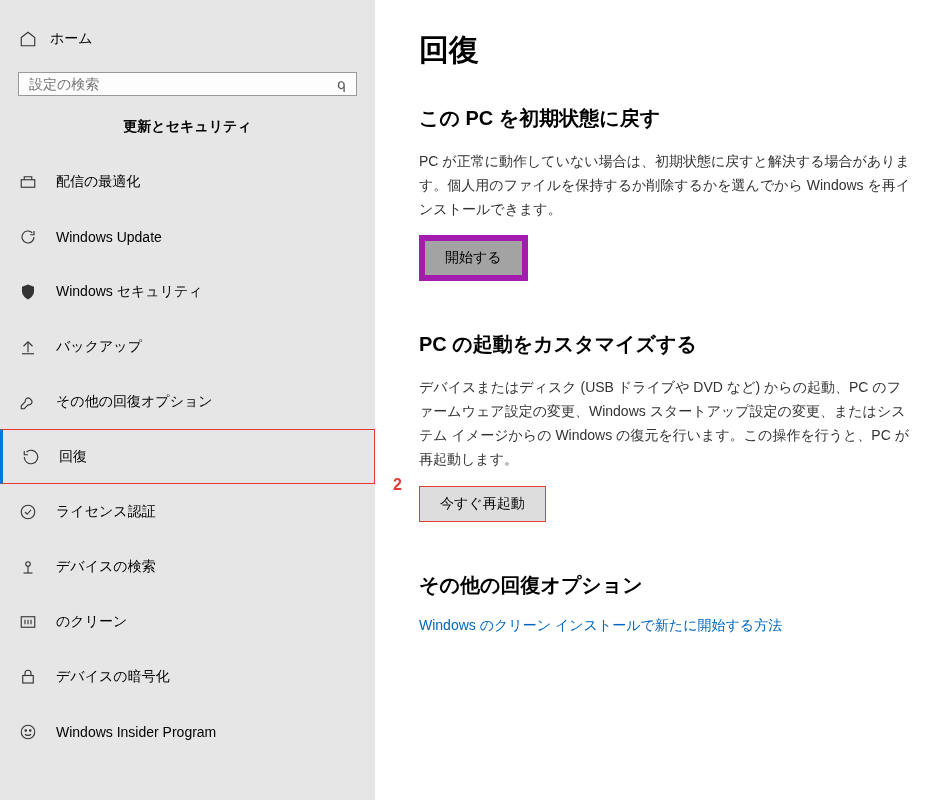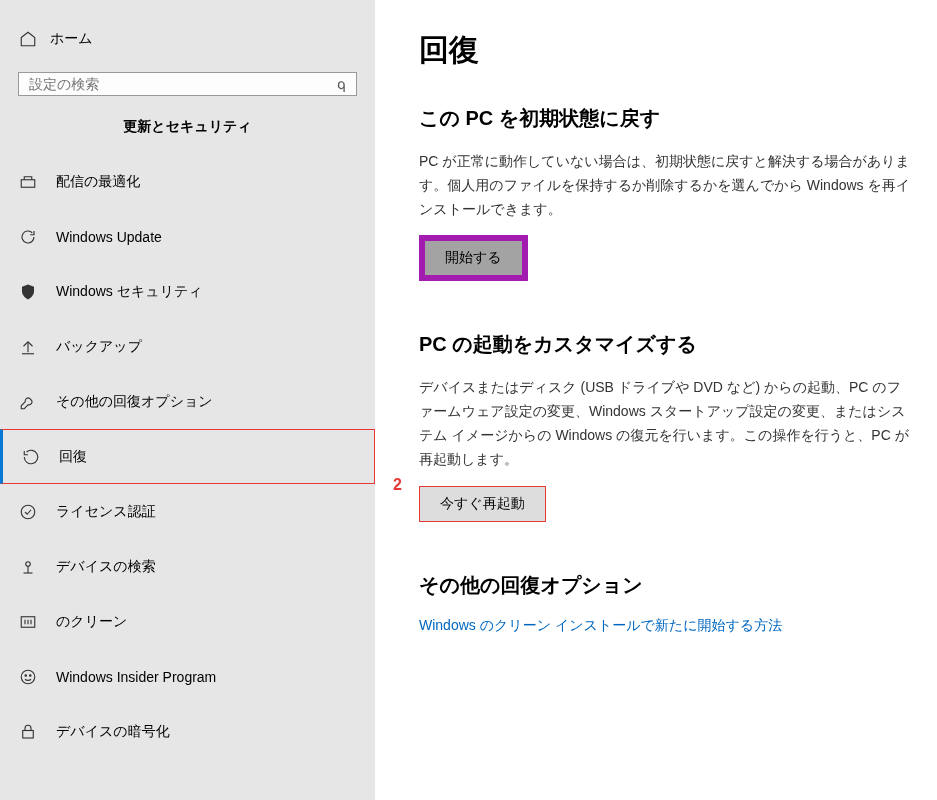--- a/index.html
+++ b/index.html
@@ -222,36 +222,36 @@
         <svg width="18" height="18" viewBox="0 0 24 24" fill="none" stroke="#333" stroke-width="1.5">
           <rect x="3" y="5" width="18" height="14"></rect>
             <path d="M8 9v6M12 9v6M16 9v6"></path>
         </svg>
       </span>
       <span class="label">のクリーン</span>
     </li>
     <li class="nav-item">
       <span class="icon">
         <svg width="18" height="18" viewBox="0 0 24 24" fill="none" stroke="#333" stroke-width="1.5">
+          <rect x="5" y="10" width="14" height="10"></rect>
+            <path d="M8 10V7a4 4 0 0 1 8 0v3"></path>
+        </svg>
+      </span>
+      <span class="label">デバイスの暗号化</span>
+    </li>
+    <li class="nav-item">
+      <span class="icon">
+        <svg width="18" height="18" viewBox="0 0 24 24" fill="none" stroke="#333" stroke-width="1.5">
           <circle cx="12" cy="12" r="9"></circle>
             <circle cx="9" cy="10" r="1" fill="#333"></circle>
             <circle cx="15" cy="10" r="1" fill="#333"></circle>
             <path d="M8 15c1 1 2 1.5 4 1.5s3-.5 4-1.5"></path>
         </svg>
       </span>
       <span class="label">Windows Insider Program</span>
-    </li>
-    <li class="nav-item">
-      <span class="icon">
-        <svg width="18" height="18" viewBox="0 0 24 24" fill="none" stroke="#333" stroke-width="1.5">
-          <rect x="5" y="10" width="14" height="10"></rect>
-            <path d="M8 10V7a4 4 0 0 1 8 0v3"></path>
-        </svg>
-      </span>
-      <span class="label">デバイスの暗号化</span>
     </li>
   </ul>
 </div>
 
 <div class="main">
   <h1 class="page-title">回復</h1>
 
   <div class="section-block">
     <h2 class="section-heading">この PC を初期状態に戻す</h2>
     <p class="section-body">PC が正常に動作していない場合は、初期状態に戻すと解決する場合があります。個人用のファイルを保持するか削除するかを選んでから Windows を再インストールできます。</p>

